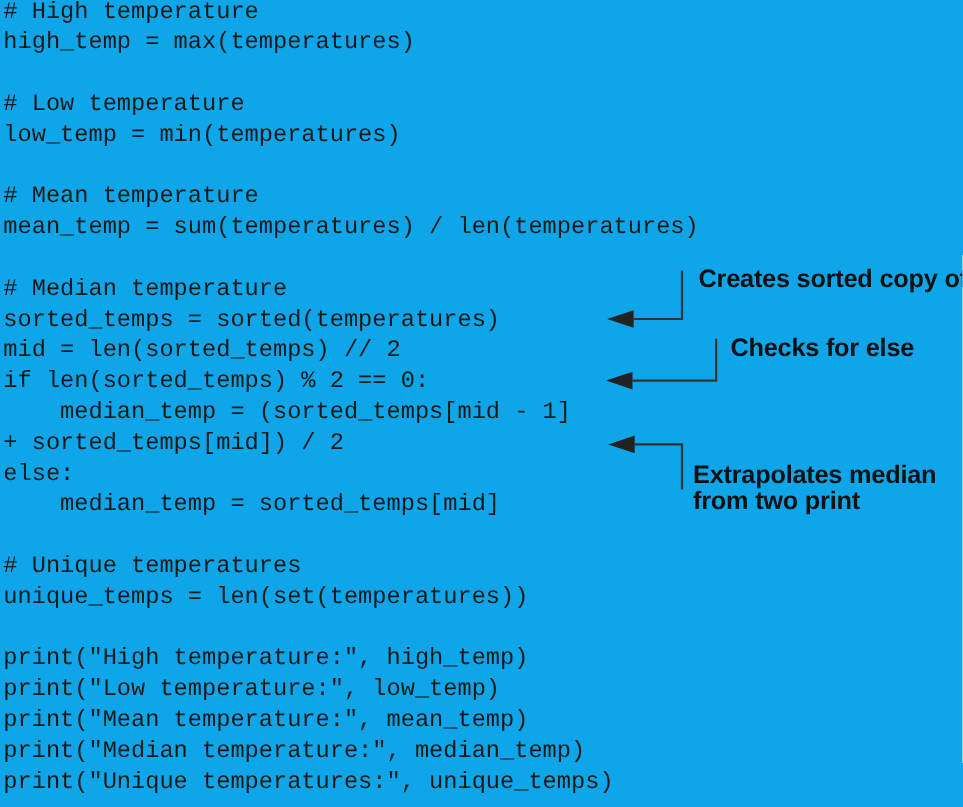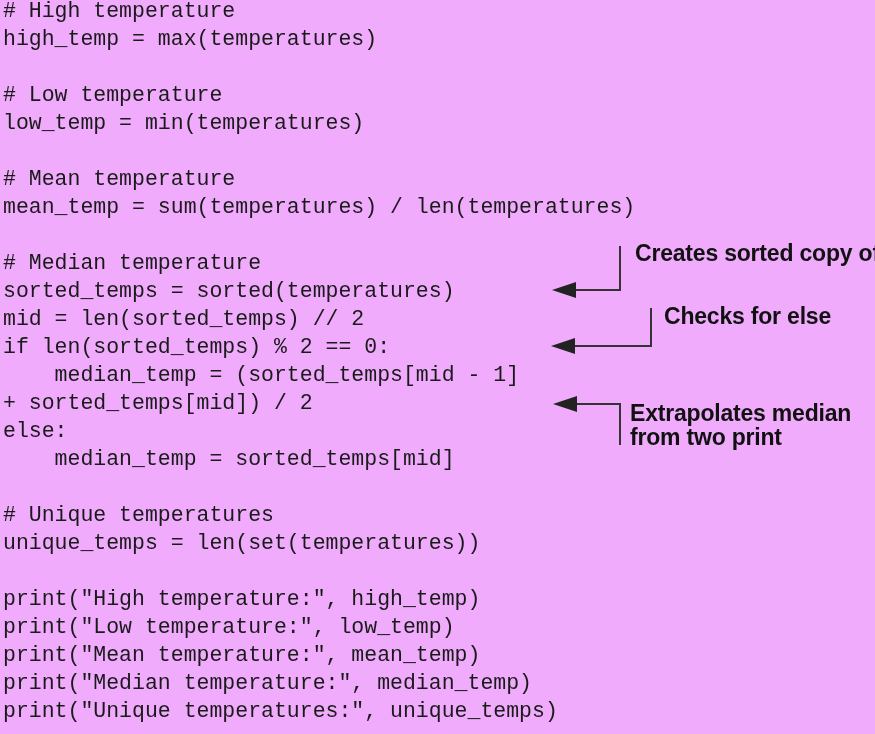--- a/index.html
+++ b/index.html
@@ -1,19 +1,19 @@
 <!DOCTYPE html>
 <html><head>
 <meta charset="utf-8">
 <style>
   html,body{margin:0;padding:0;background:#ffffff;}
   .page{
     position:relative;
     width:875px;height:734px;
-    background:#f0abfc;
+    background:#0ea5e9;
     overflow:hidden;
     font-family:"Liberation Sans",sans-serif;
   }
   
   .code{
     position:absolute;left:3px;top:-3px;margin:0;
     font-family:"Liberation Mono","DejaVu Sans Mono",monospace;
     font-size:21.5px;line-height:28px;
     color:#1a1a1a;
   }
@@ -24,21 +24,21 @@
     font-family:"Liberation Sans",sans-serif;
     font-weight:700;
     font-size:23px;line-height:24px;
     letter-spacing:-0.2px;
     color:#111111;
     white-space:nowrap;
   }
   .ann span{display:block;}
   #ann-1{left:635px;top:241px;}
   #ann-2{left:664px;top:304px;}
-  #ann-3{left:630px;top:401px;}
+  #ann-3{left:630px;top:419px;}
   
   .arrows{
     position:absolute;left:0;top:0;width:875px;height:734px;
     pointer-events:none;
   }
   .arrows polyline{fill:none;stroke:#333333;stroke-width:2;}
   .arrows polygon{fill:#222222;stroke:none;}
 </style>
 </head>
 <body>

